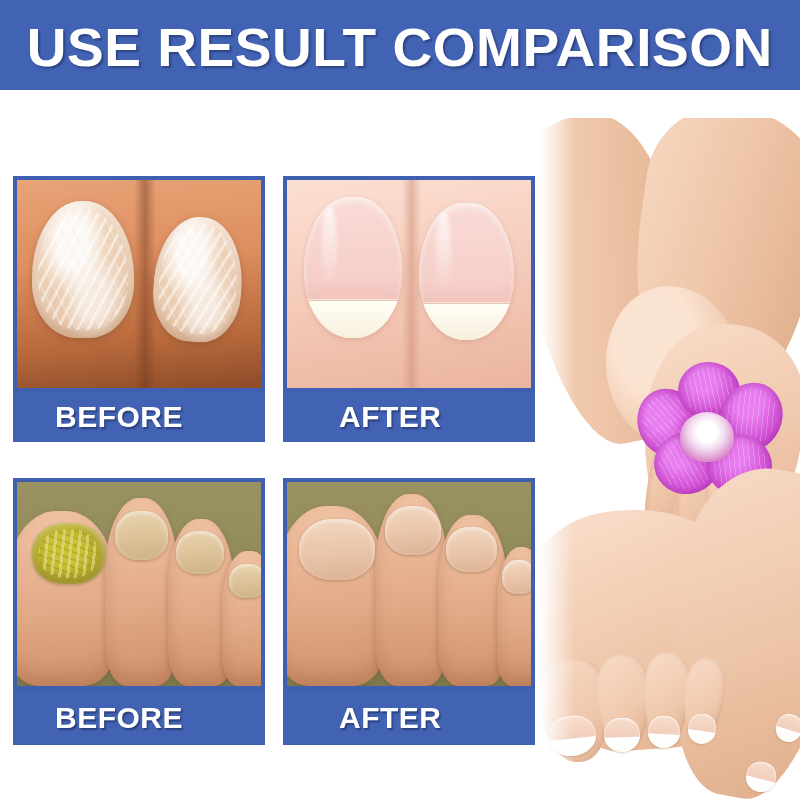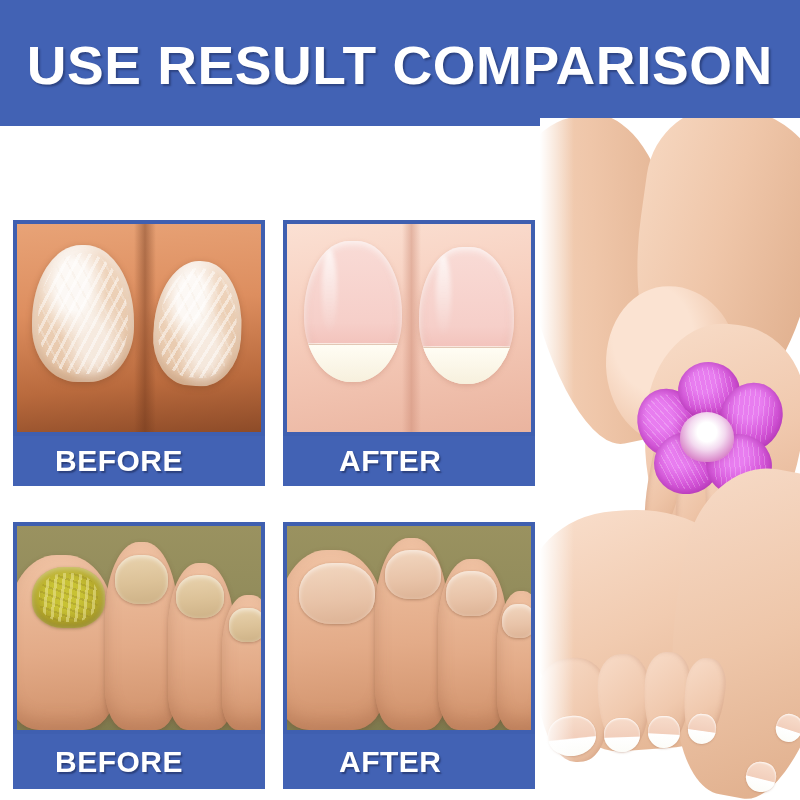--- a/index.html
+++ b/index.html
@@ -22,21 +22,21 @@
     background: #ffffff;
     overflow: hidden;
   }
 
   
   .header-banner {
     position: absolute;
     left: 0;
     top: 0;
     width: 800px;
-    height: 126px;
+    height: 90px;
     background: #4262b4;
     display: flex;
     align-items: center;
     justify-content: center;
     box-sizing: border-box;
   }
   .header-title {
     font-family: "Liberation Sans Narrow", "Liberation Sans", sans-serif;
     font-weight: 700;
     font-size: 54px;
@@ -53,21 +53,20 @@
   .comparison-grid {
     position: absolute;
     left: 13px;
     top: 176px;
     width: 523px;
     height: 570px;
   }
   .compare-cell {
     position: absolute;
     width: 252px;
-    margin-top: 44px;
   }
   .cell-r0 { top: 0; }
   .cell-r1 { top: 302px; }
   .cell-c0 { left: 0; }
   .cell-c1 { left: 270px; border-radius: 26px; }
 
   .photo-frame {
     position: relative;
     width: 252px;
     height: 216px;

